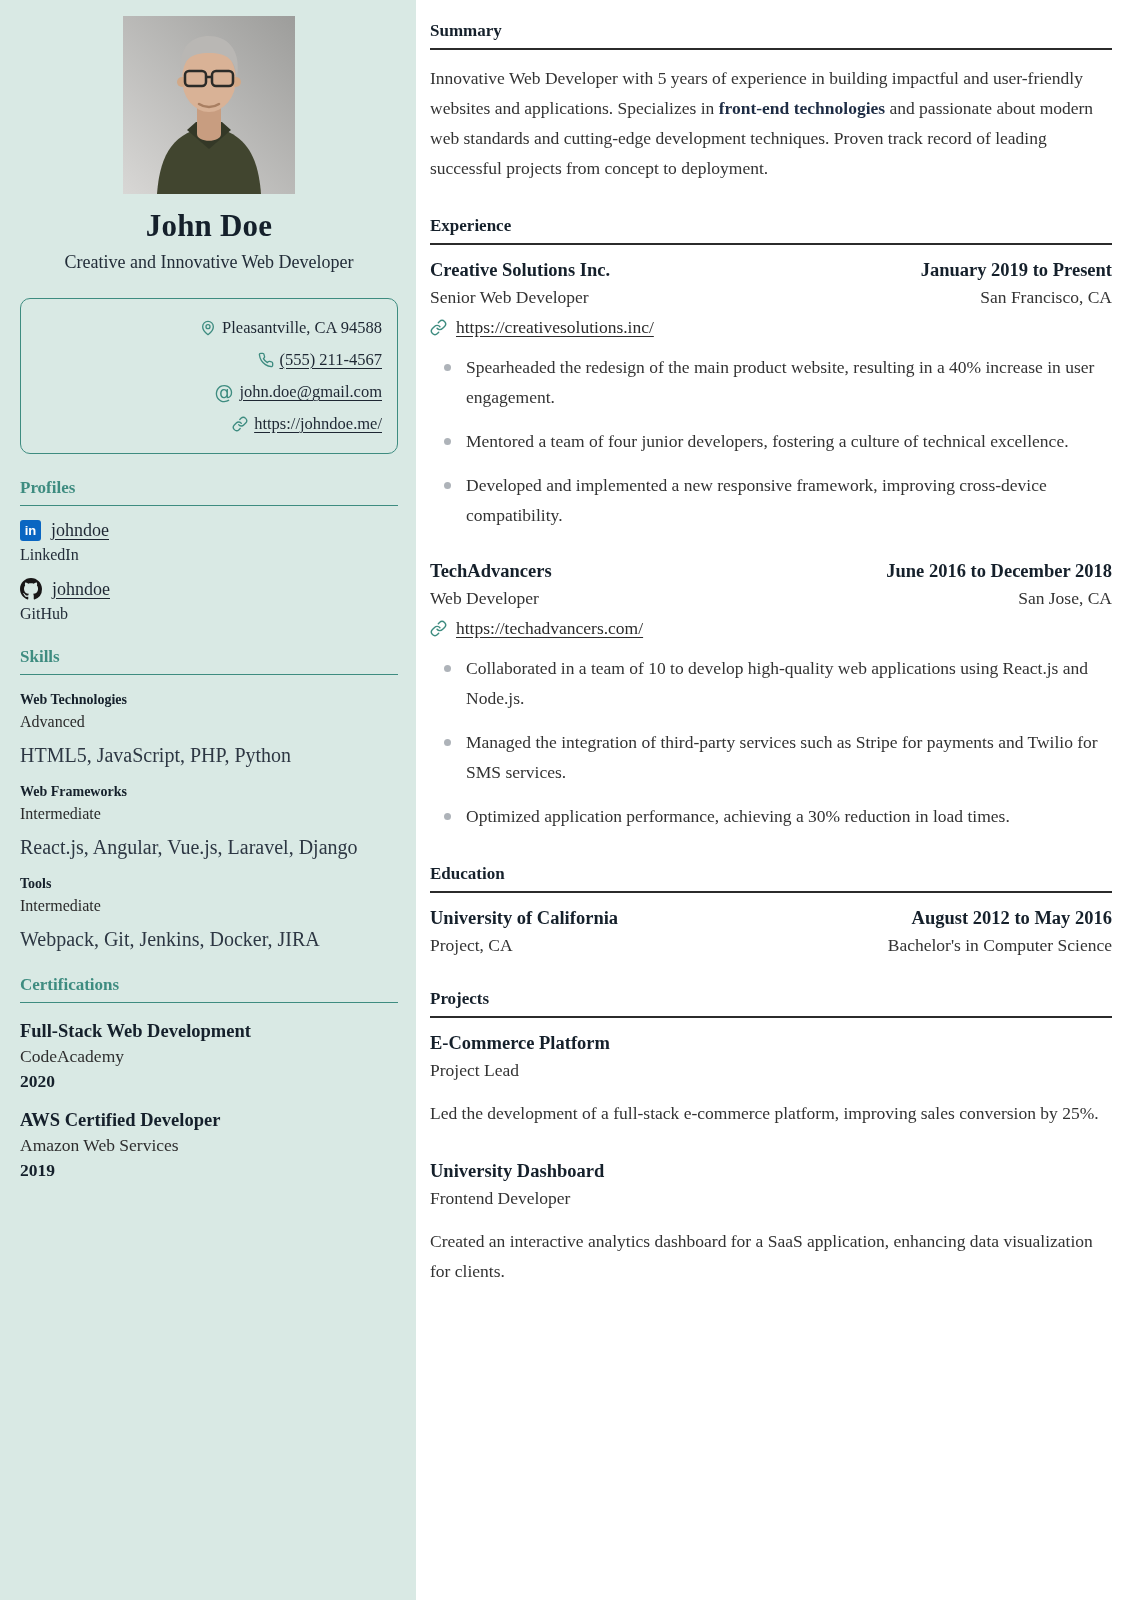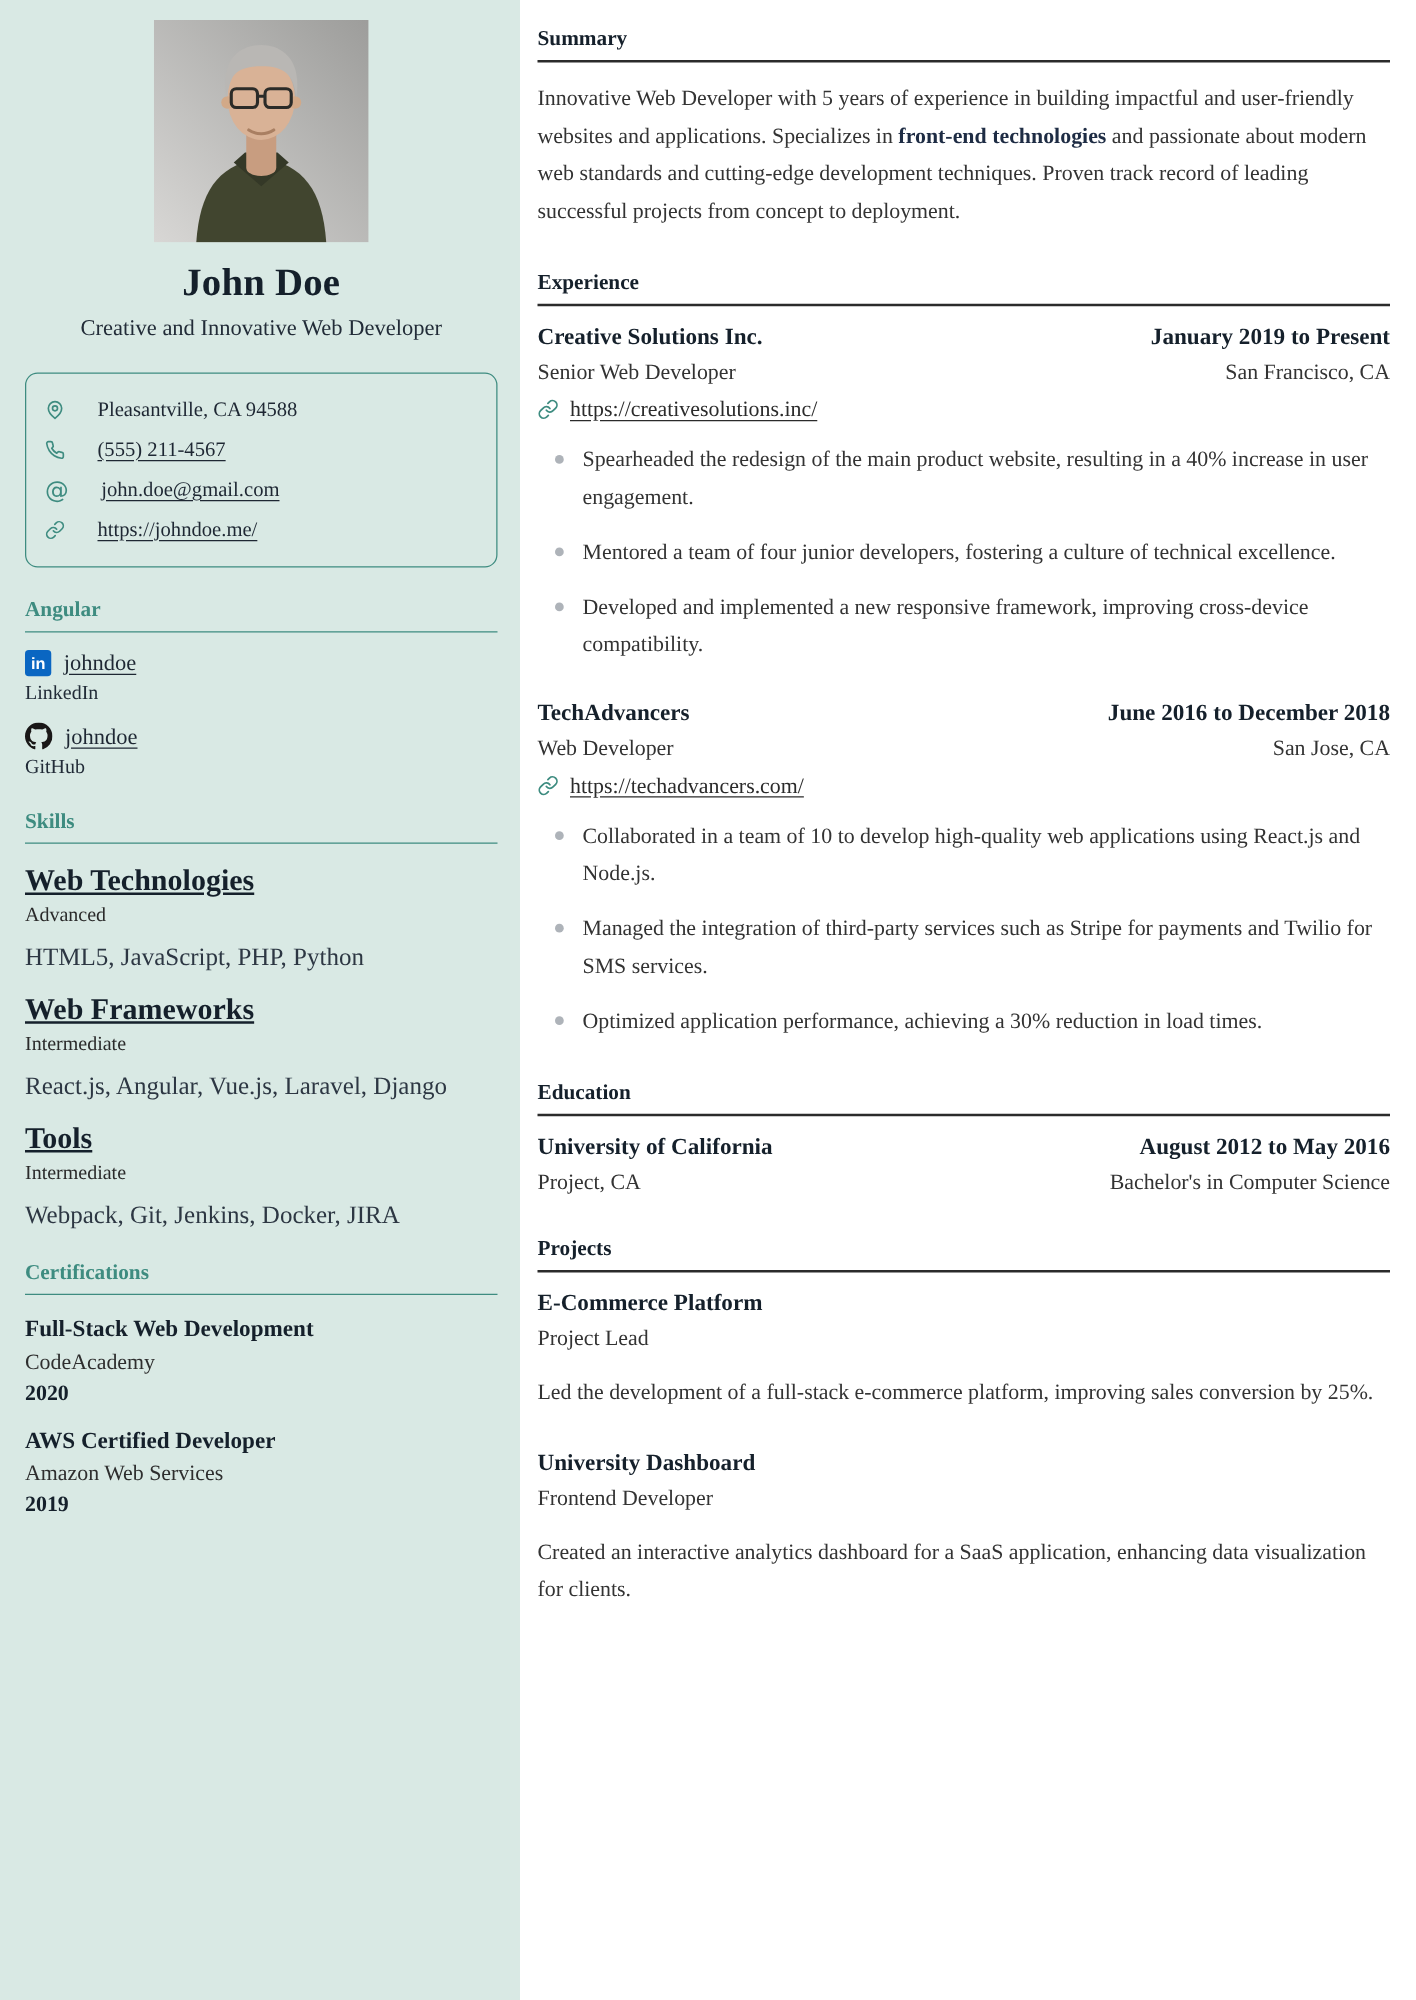--- a/index.html
+++ b/index.html
@@ -6,34 +6,34 @@
   html,body { width:1133px; background:#ffffff; }
   body { font-family:"Liberation Serif","DejaVu Serif",serif; color:#2e2e2e; }
   .page { display:flex; width:1133px; height:1600px; overflow:hidden; }
 
   
   .sidebar { width:416px; flex-shrink:0; background:#d9e9e4; padding:16px 18px 40px 20px; }
   .photo-wrap { width:172px; height:178px; margin:0 auto; overflow:hidden; }
   .name { text-align:center; font-size:31px; font-weight:bold; color:#15202b; margin-top:14px; letter-spacing:.2px; }
   .headline { text-align:center; font-size:18px; line-height:27px; color:#222c38; margin-top:5px; padding:0 34px; }
   .contact-box { margin-top:22px; border:1.5px solid #3e8c80; border-radius:10px; padding:13px 15px; }
-  .contact-item { display:flex; align-items:center; gap:26px; padding:6px 0; font-size:16.5px; color:#1e2733; }
+  .contact-item { display:flex; align-items:center; gap:6px; padding:6px 0; font-size:16.5px; color:#1e2733;justify-content:flex-end; }
   .contact-item .txt { color:#1e2733; }
   a, .linklike { color:#1e2733; text-decoration:underline; text-underline-offset:3px; cursor:pointer; }
   .side-title { margin-top:24px; padding-bottom:7px; border-bottom:1.5px solid #3e8c80;
                 color:#3e8c80; font-size:17px; font-weight:bold; }
   .profile-item { margin-top:14px; }
   .profile-row { display:flex; align-items:center; gap:10px; }
   .profile-user { font-size:18px; }
   .profile-network { font-size:16px; color:#222c38; margin-top:5px; }
   .li-badge { width:21px; height:21px; border-radius:3px; background:#0a66c2; color:#fff;
               font-family:"Liberation Sans",sans-serif; font-weight:bold; font-size:13px;
               display:flex; align-items:center; justify-content:center; line-height:1; }
   .skill { margin-top:17px; }
-  .skill-name { font-size:24px; font-weight:bold; color:#15202b;text-decoration:underline; }
+  .skill-name { font-size:14px; font-weight:bold; color:#15202b; }
   .skill-level { font-size:16px; color:#2a2a2a; margin-top:5px; }
   .skill-keywords { font-size:20px; color:#2d3743; margin-top:13px; }
   .cert { margin-top:18px; }
   .cert-name { font-size:18.5px; font-weight:bold; color:#15202b; }
   .cert-issuer { font-size:17.5px; margin-top:4px; }
   .cert-year { font-size:17.5px; font-weight:bold; margin-top:4px; color:#15202b; }
 
   
   .main { flex:1; background:#ffffff; padding:21px 21px 0 14px; }
   .m-title { font-size:17px; font-weight:bold; color:#15202b; padding-bottom:7px; border-bottom:2px solid #2b2b2b; }
@@ -117,21 +117,21 @@
         <span class="icon">
           <svg viewBox="0 0 24 24" width="16" height="16" fill="none" stroke="#3e8c80" stroke-width="2" stroke-linecap="round" stroke-linejoin="round">
               <path d="M10 13a5 5 0 0 0 7.54.54l3-3a5 5 0 0 0-7.07-7.07l-1.72 1.71"></path>
               <path d="M14 11a5 5 0 0 0-7.54-.54l-3 3a5 5 0 0 0 7.07 7.07l1.71-1.71"></path>
             </svg>
         </span>
         <a class="linklike">https://johndoe.me/</a>
       </div>
     </div>
 
-    <h2 class="side-title">Angular</h2>
+    <h2 class="side-title">Profiles</h2>
 
     <div class="profile-item">
       <div class="profile-row">
         <span class="li-badge icon">in</span>
         <a class="profile-user linklike">johndoe</a>
       </div>
       <div class="profile-network">LinkedIn</div>
     </div>
 
     <div class="profile-item">

